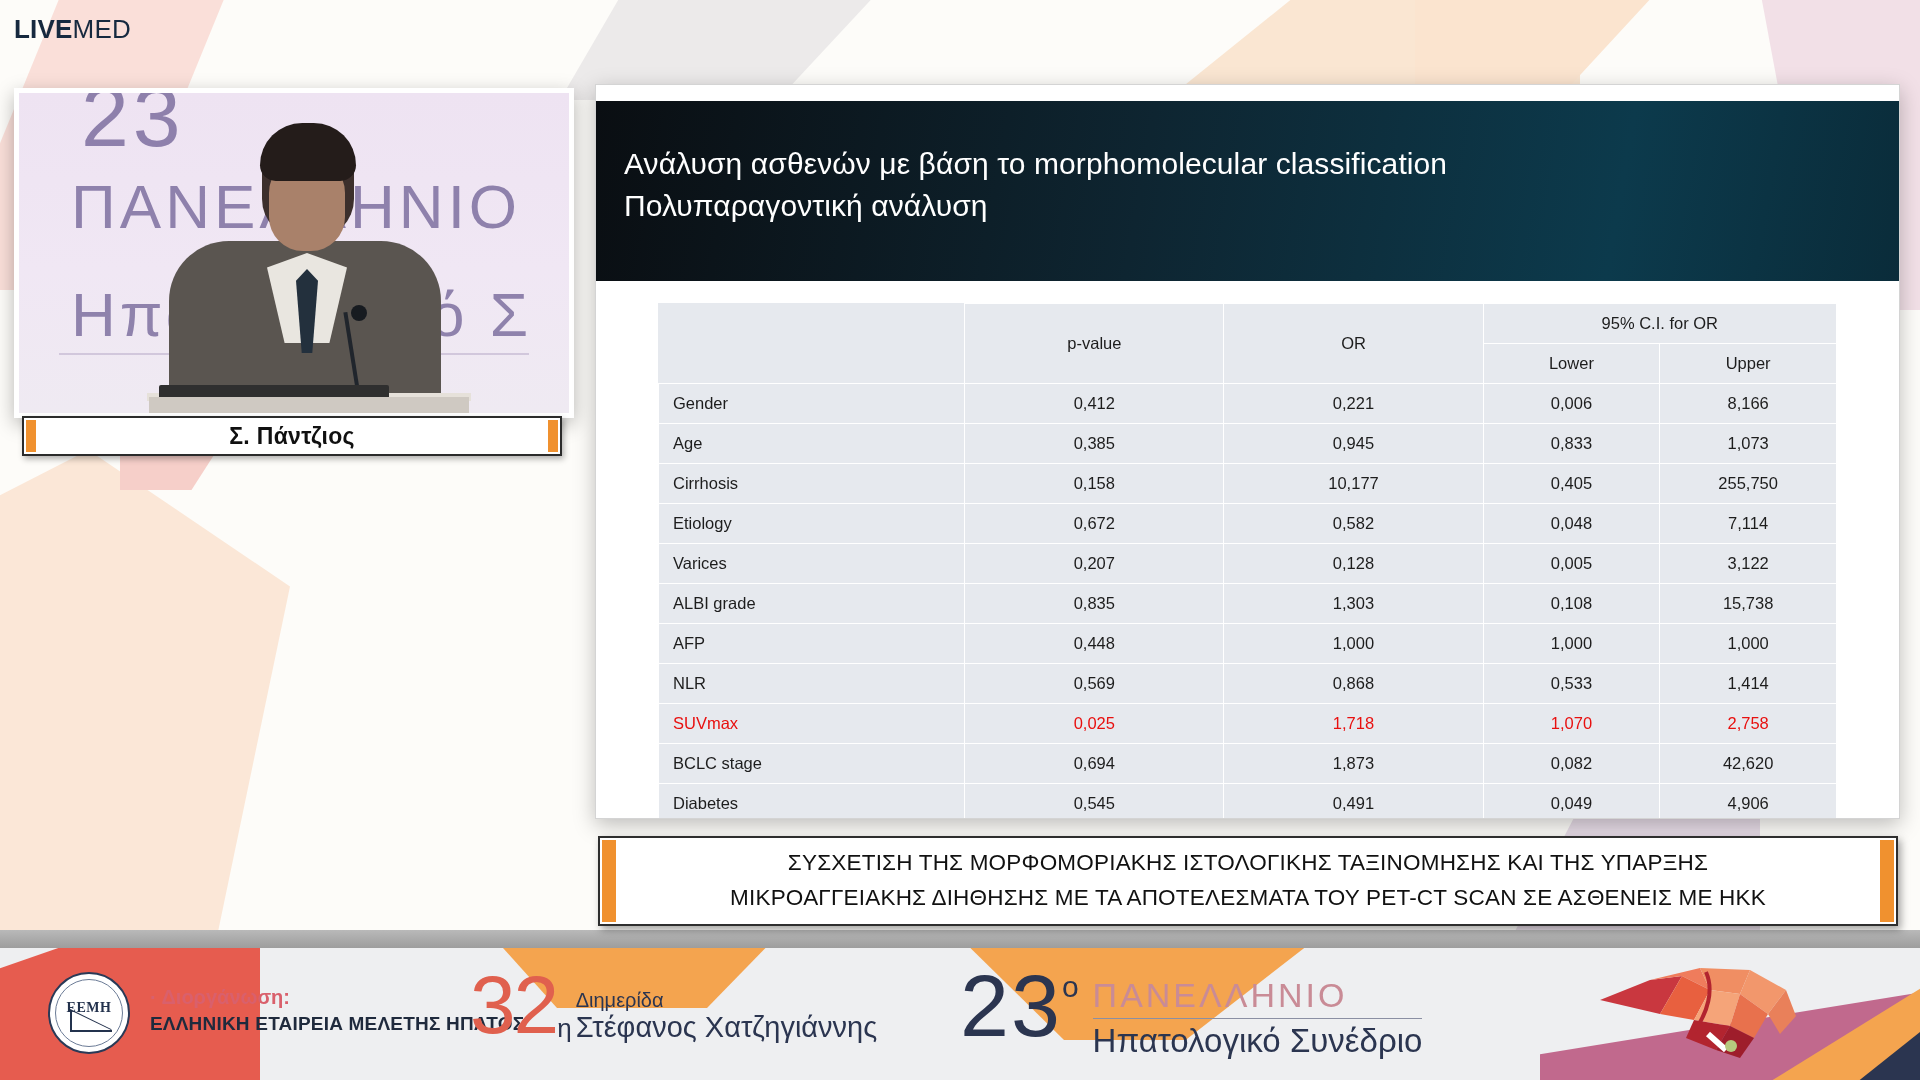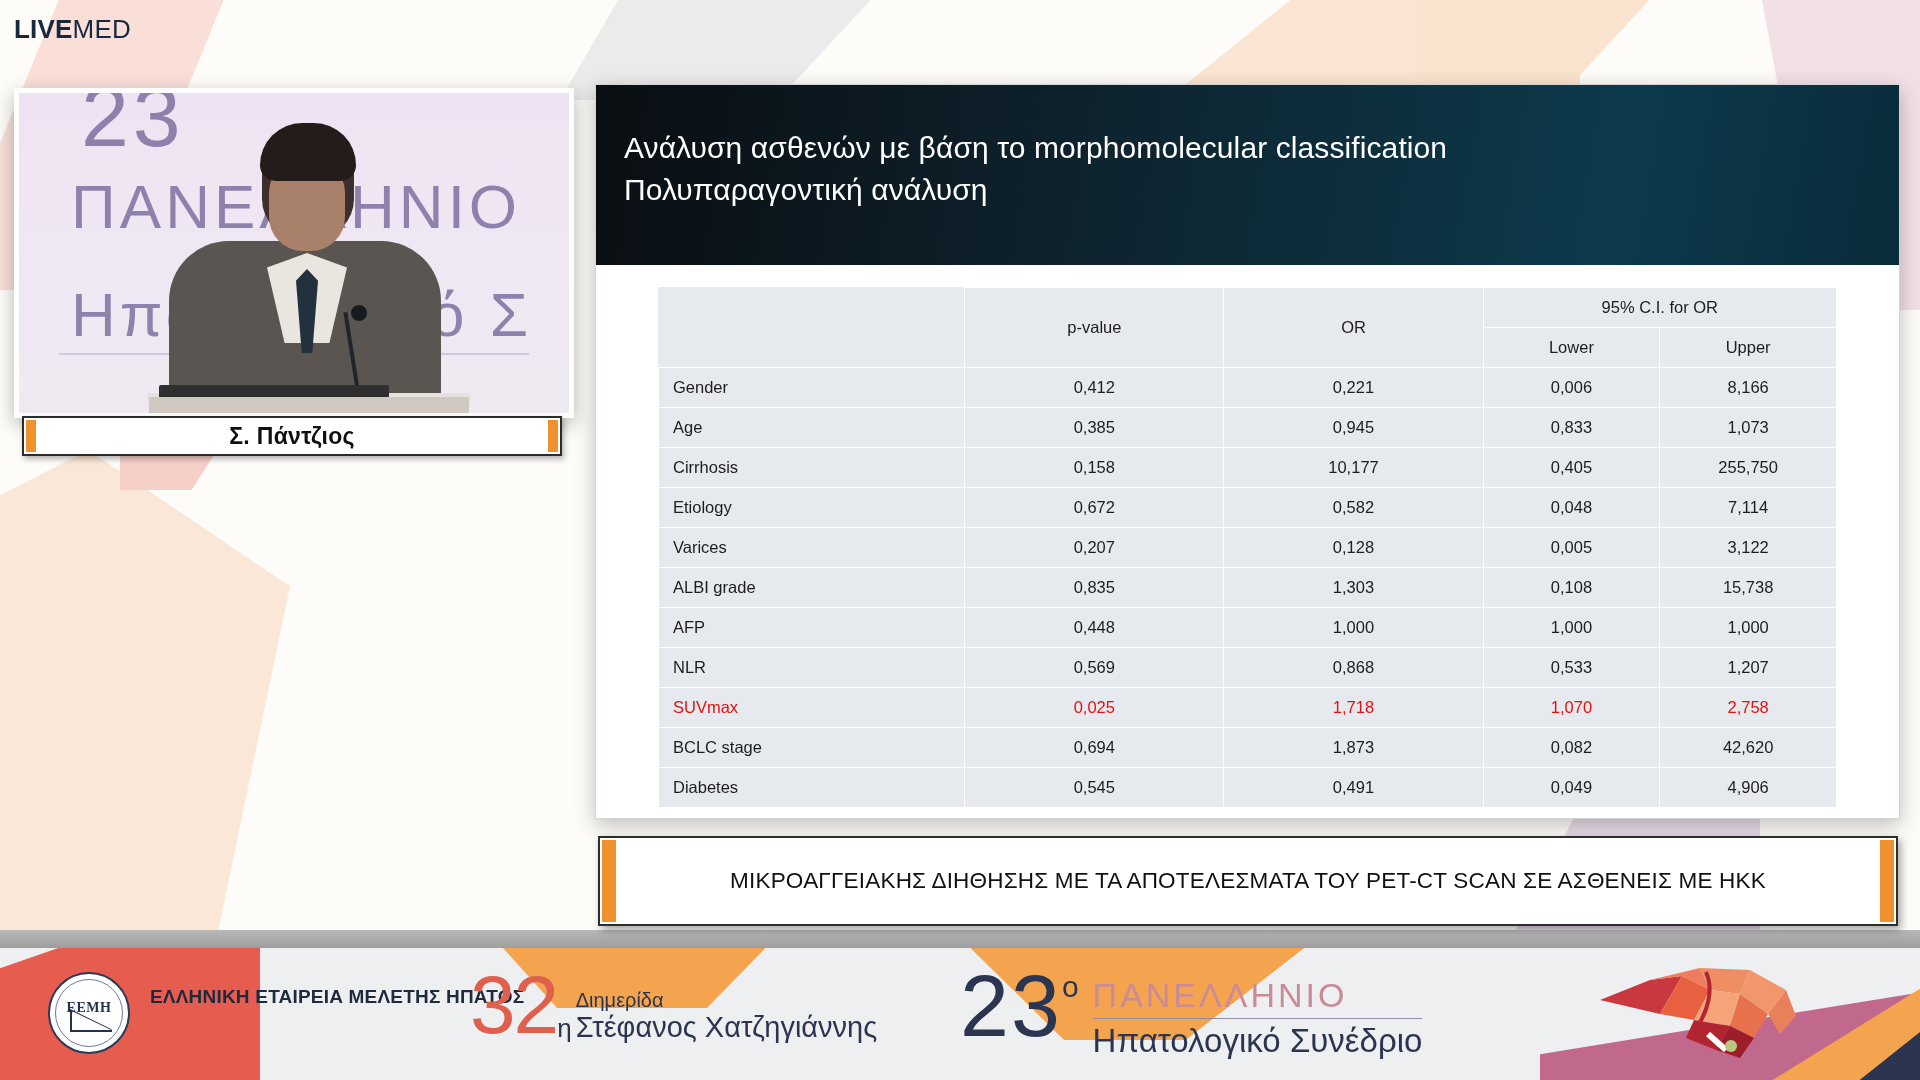--- a/index.html
+++ b/index.html
@@ -155,20 +155,21 @@
     position:absolute; left:595px; top:84px; width:1305px; height:735px;
     background:#ffffff; border:1px solid #d4d4d4;
     box-shadow:0 6px 20px rgba(0,0,0,.25);
     overflow:hidden;
   }
   #slide-header {
     height:180px; width:100%;
     background:linear-gradient(100deg,#0a0e12 0%, #0e2531 42%, #0c3a4c 78%, #0a2c3a 100%);
     padding:42px 0 0 12px;
     position:relative;
+    margin-top:16px;
   }
   #slide-header .hline {
     color:#ffffff; font-size:30px; font-weight:400; line-height:1.40;
     padding-left:16px; letter-spacing:.1px;
   }
 
   
   #table-wrap { padding:22px 62px 0 62px; }
   table { width:100%; border-collapse:collapse; table-layout:fixed; }
   th, td {
@@ -415,21 +416,21 @@
             <td class="num">0,448</td>
             <td class="num">1,000</td>
             <td class="num">1,000</td>
             <td class="num">1,000</td>
           </tr>
           <tr>
             <td class="lbl">NLR</td>
             <td class="num">0,569</td>
             <td class="num">0,868</td>
             <td class="num">0,533</td>
-            <td class="num">1,207</td>
+            <td class="num">1,414</td>
           </tr>
           <tr class="hl">
             <td class="lbl">SUVmax</td>
             <td class="num">0,025</td>
             <td class="num">1,718</td>
             <td class="num">1,070</td>
             <td class="num">2,758</td>
           </tr>
           <tr>
             <td class="lbl">BCLC stage</td>
@@ -445,39 +446,41 @@
             <td class="num">0,049</td>
             <td class="num">4,906</td>
           </tr>
         </tbody>
     </table>
   </div>
 </div>
 
 <div id="caption">
   <div class="ctxt">
+    <div>ΣΥΣΧΕΤΙΣΗ ΤΗΣ ΜΟΡΦΟΜΟΡΙΑΚΗΣ ΙΣΤΟΛΟΓΙΚΗΣ ΤΑΞΙΝΟΜΗΣΗΣ ΚΑΙ ΤΗΣ ΥΠΑΡΞΗΣ</div>
     <div>ΜΙΚΡΟΑΓΓΕΙΑΚΗΣ ΔΙΗΘΗΣΗΣ ΜΕ ΤΑ ΑΠΟΤΕΛΕΣΜΑΤΑ ΤΟΥ PET-CT SCAN ΣΕ ΑΣΘΕΝΕΙΣ ΜΕ ΗΚΚ</div>
   </div>
 </div>
 
 <div id="footer">
   <div class="f-shape f-red-left"></div>
   <div class="f-shape f-orange-sm"></div>
   <div class="f-shape f-orange-mid"></div>
   <div class="f-shape f-pink-r"></div>
   <div class="f-shape f-orange-r"></div>
   <div class="f-shape f-navy-r"></div>
 
   <div id="eemh-logo">
     <div class="ring"></div>
     <div class="abbr">EEMH</div>
     <div class="tri"></div>
   </div>
 
   <div id="org-block">
+    <div class="org-label">· Διοργάνωση:</div>
     <div class="org-name">ΕΛΛΗΝΙΚΗ ΕΤΑΙΡΕΙΑ ΜΕΛΕΤΗΣ ΗΠΑΤΟΣ</div>
   </div>
 
   <div id="meet32">
     <span class="num">32</span>
     <span class="sup">η</span>
     <span class="txt">
       <span class="t1">Διημερίδα</span><br>
       <span class="t2">Στέφανος Χατζηγιάννης</span>
     </span>

